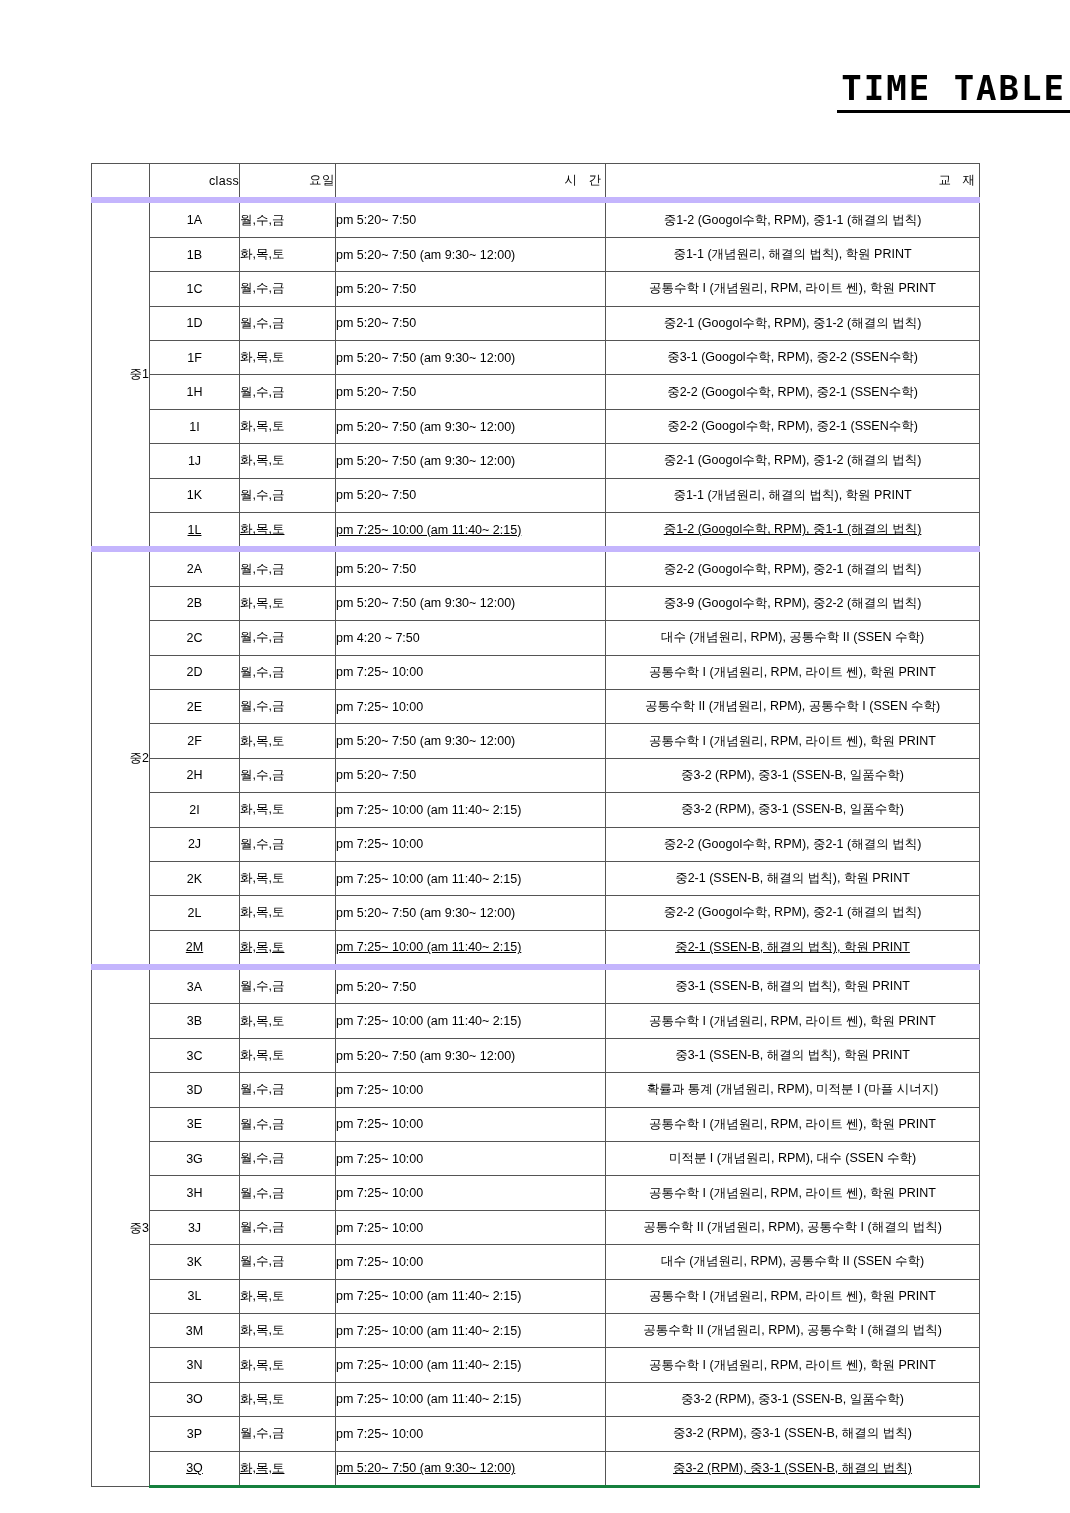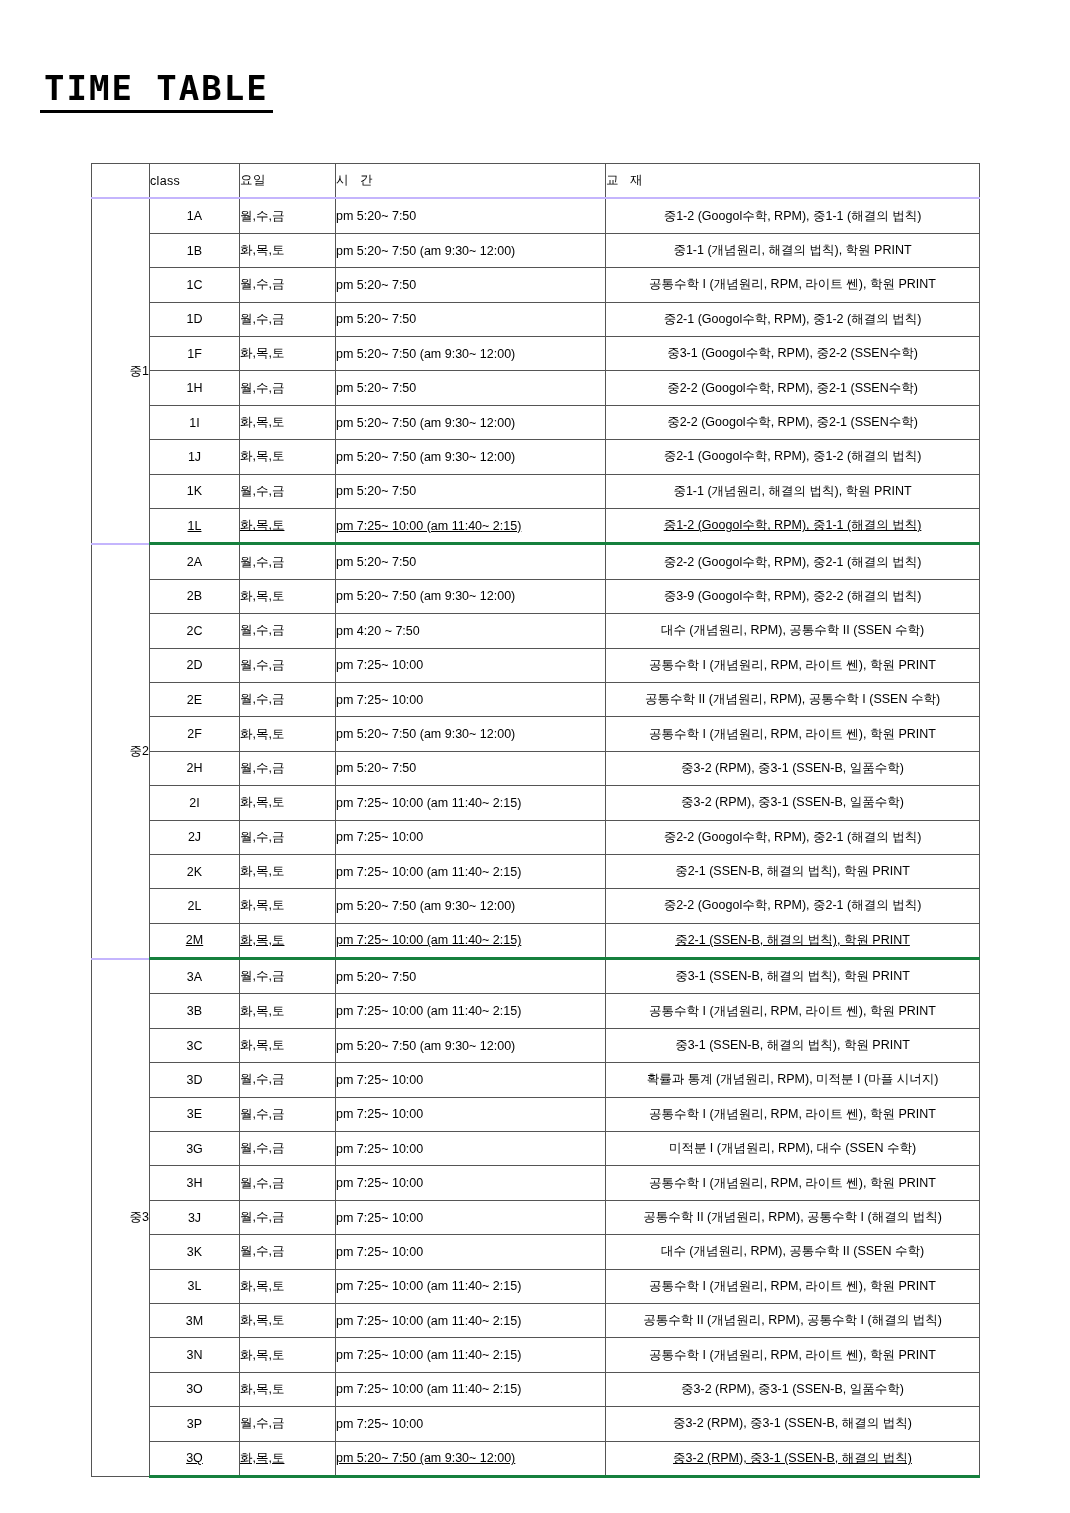--- a/index.html
+++ b/index.html
@@ -16,21 +16,21 @@
     overflow: hidden;
   }
   .page {
     width: 1070px;
     height: 1513px;
     box-sizing: border-box;
     padding: 0;
     position: relative;
   }
   .title {
-    text-align: left;
+    text-align: right;
     font-family: "DejaVu Sans Mono", monospace;
     font-weight: bold;
     font-size: 34px;
     letter-spacing: 2px;
     margin-top: 68px;
     margin-bottom: 0;
     padding-left: 40px;
   }
   .title span {
     border-bottom: 3px solid #000;
@@ -60,39 +60,39 @@
   col.c-group { width: 58px; }
   col.c-class { width: 90px; }
   col.c-day   { width: 96px; }
   col.c-time  { width: 270px; }
   col.c-book  { width: 374px; }
 
   thead th {
     background: #d9d9d9;
     font-weight: bold;
     font-size: 13px;
-    text-align: left;
+    text-align: right;
     height: 32px;
     letter-spacing: 0.5px;
   }
   thead th.hdr-class { letter-spacing: 0.3px; }
   thead th.hdr-time { letter-spacing: 4px; }
   thead th.hdr-book { letter-spacing: 4px; }
 
   td.group {
     background: #d9d9d9;
     text-align: right;
     font-weight: bold;
     font-size: 14px;
     border-top: 2px solid #000;
     border-bottom: 2px solid #000;
     border-left: 1px solid #555;
     border-right: 1px solid #555;
   }
-  tr.grp-start td { border-top: 2px solid #c4b5fd; }
+  tr.grp-start td { border-top: 6px solid #c4b5fd; }
   tr.grp-end td { border-bottom: 3px solid #15803d; text-decoration: underline; }
 
   td.cls {
     text-align: center;
     font-weight: bold;
     font-size: 12.5px;
   }
   td.day {
     text-align: center;
     font-size: 12.5px;

